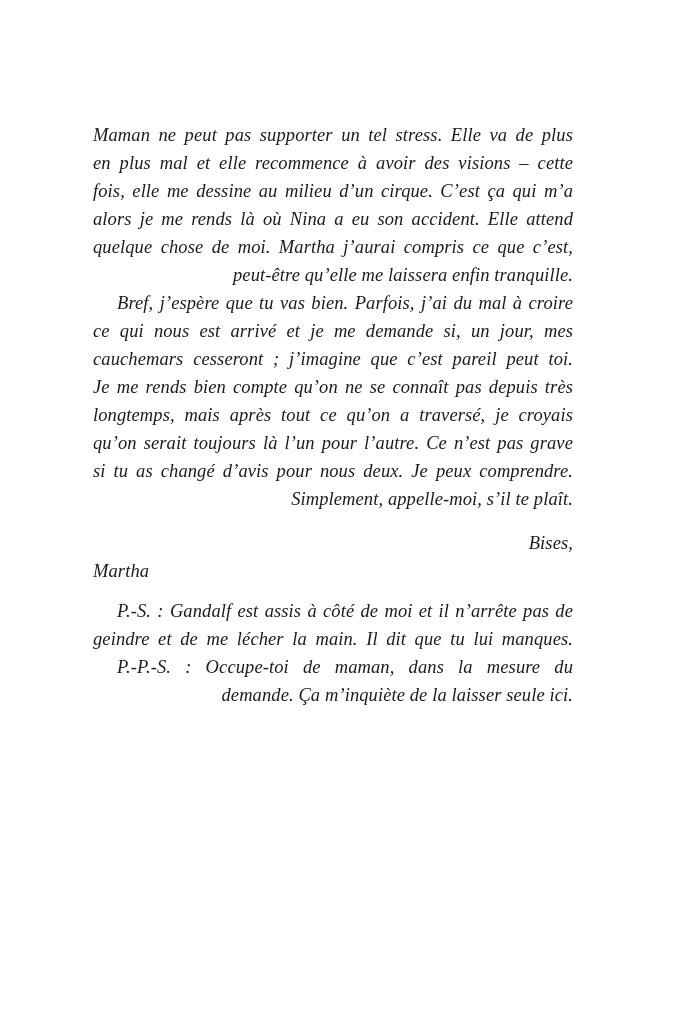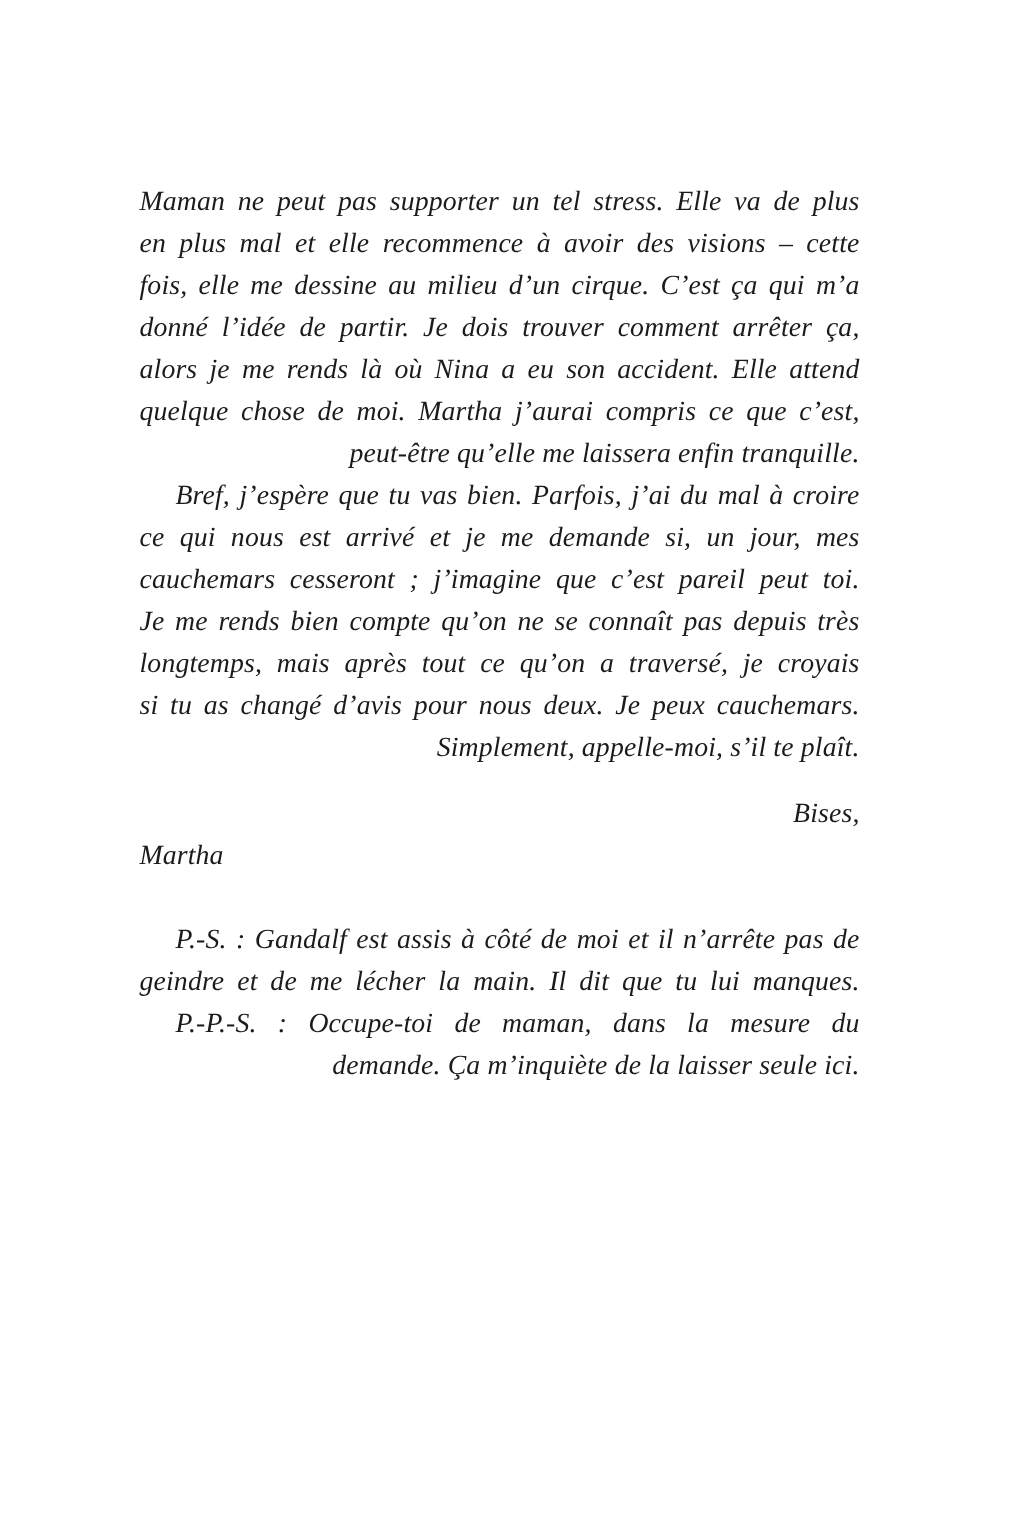--- a/index.html
+++ b/index.html
@@ -21,45 +21,45 @@
     font-size: 18.5px;
     line-height: 28px;
     color: #1b1b1b;
     letter-spacing: 0.1px;
   }
   .line { text-align: right; }
   .just { text-align: justify; text-align-last: justify; }
   .indent { text-indent: 24px; }
   .closing { margin-top: 16px; }
   .signature { text-align: left; }
-  .ps-block { margin-top: 28px; font-style: italic; }
+  .ps-block { margin-top: 12px; font-style: italic; }
 </style>
 </head>
 <body style="background: rgb(255, 255, 255);">
 
 <div class="page">
   <div class="text-block" style="color: rgb(27, 27, 27);">
 
     <div class="para">
       <div class="line just">Maman ne peut pas supporter un tel stress. Elle va de plus</div>
       <div class="line just">en plus mal et elle recommence à avoir des visions – cette</div>
       <div class="line just">fois, elle me dessine au milieu d’un cirque. C’est ça qui m’a</div>
-      <div class="line just">donné l’idée de partir. Je dois trouver comment arrêter ça,</div>
       <div class="line just">alors je me rends là où Nina a eu son accident. Elle attend</div>
       <div class="line just">quelque chose de moi. Martha j’aurai compris ce que c’est,</div>
       <div class="line">peut-être qu’elle me laissera enfin tranquille.</div>
     </div>
 
     <div class="para">
       <div class="line just indent">Bref, j’espère que tu vas bien. Parfois, j’ai du mal à croire</div>
       <div class="line just">ce qui nous est arrivé et je me demande si, un jour, mes</div>
       <div class="line just">cauchemars cesseront ; j’imagine que c’est pareil peut toi.</div>
       <div class="line just">Je me rends bien compte qu’on ne se connaît pas depuis très</div>
       <div class="line just">longtemps, mais après tout ce qu’on a traversé, je croyais</div>
-      <div class="line just">si tu as changé d’avis pour nous deux. Je peux cauchemars.</div>
+      <div class="line just">qu’on serait toujours là l’un pour l’autre. Ce n’est pas grave</div>
+      <div class="line just">si tu as changé d’avis pour nous deux. Je peux comprendre.</div>
       <div class="line">Simplement, appelle-moi, s’il te plaît.</div>
     </div>
 
     <div class="line indent closing">Bises,</div>
     <div class="line signature">Martha</div>
 
     <div class="para ps-block">
       <div class="line just indent">P.-S. : Gandalf est assis à côté de moi et il n’arrête pas de</div>
       <div class="line just">geindre et de me lécher la main. Il dit que tu lui manques.</div>
     </div>

